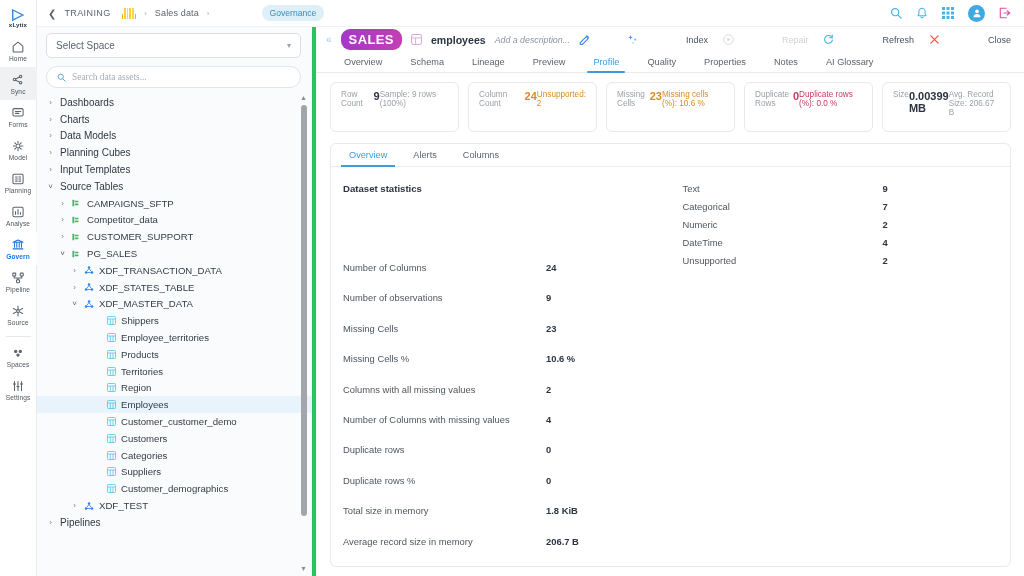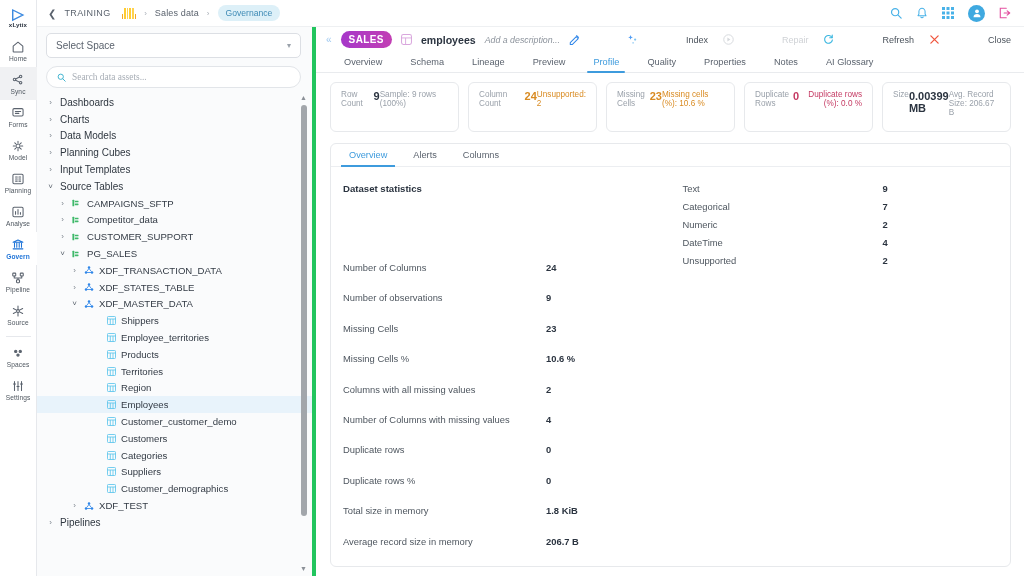--- a/index.html
+++ b/index.html
@@ -109,40 +109,40 @@
     position: absolute; left: 37px; right: 0; top: 0; width: 987px;
     z-index: 5;
   }
   .crumbs { display: flex; align-items: center; gap: 8px; padding-left: 11px; }
   .crumb-back { color: #5b636e; font-size: 10px; cursor: pointer; }
   .crumb { font-size: 9px; color: #5b636e; letter-spacing: .15px; cursor: pointer; }
   .crumb.training { letter-spacing: .4px; }
   .crumb-sep { font-size: 8px; color: #a8aeb6; }
   .crumb-pill {
     background: #ddf0f8; color: #3e8ab5; font-size: 8.6px;
-    border-radius: 9px; padding: 3px 8px; cursor: pointer;
+    border-radius: 9px; padding: 3px 8px; cursor: pointer; margin-left: 44px;
   }
   .barcode { display: inline-flex; align-items: flex-end; gap: 1px; height: 11px; margin-left:3px; vertical-align: middle;}
   .barcode i { display:block; width: 1.6px; background: #ffcc33; }
   .topicons { display: flex; align-items: center; gap: 14px; }
   .topicons .ti { cursor: pointer; color: #49b2e8; display:flex; align-items:center;}
   .avatar {
     width: 17px; height: 17px; border-radius: 50%; background: #3fa9e0;
     display: flex; align-items: center; justify-content: center;
   }
 
   .content { margin-top: 27px; flex: 1; display: flex; flex-direction: column; padding: 0; }
 
   .doc-head {
     height: 25px; display: flex; align-items: center; padding: 0 13px 0 10px; gap: 9px;
   }
   .collapse-ic { color: #9fc9f0; font-size: 10px; cursor: pointer; }
   .sales-badge {
     background: linear-gradient(90deg,#a637c9,#c23fb4); color: #fff;
-    font-size: 10px; font-weight: 700; border-radius: 9px; padding: 3px 8px;
+    font-size: 13px; font-weight: 700; border-radius: 9px; padding: 3px 8px;
     letter-spacing: .4px;
   }
   .ds-name { font-size: 10.6px; font-weight: 700; color: #2b3440; }
   .ds-desc { font-size: 8.8px; color: #8b929b; font-style: italic; }
   .pencil { color: #2f86e8; cursor: pointer; display:flex; align-items:center;}
   .doc-actions { margin-left: auto; display: flex; align-items: center; gap: 15px; }
   .act { display: flex; align-items: center; gap: 4px; font-size: 9px; cursor: pointer; }
   .act .al { color: #4b535c; padding-left: 44px; }
   .act.index .ai { color: #4f9cf5; }
   .act.repair { opacity: .42; cursor: default; }
@@ -168,21 +168,21 @@
   .card {
     flex: 1; height: 50px; border: 1px solid #e7e9ec; border-radius: 6px;
     background: #fff; padding: 7px 10px; display: flex; justify-content: space-between;
   }
   .card .ct { font-size: 8.2px; color: #9aa1aa; }
   .card .cv { font-size: 11px; font-weight: 700; color: #2b3440; }
   .card .cs { font-size: 8.2px; color: #9aa1aa; }
   .card .cv.warn { color: #d98b22; }
   .card .cs.warn { color: #d98b22; }
   .card .cv.pink { color: #c53a63; }
-  .card .cs.pink { color: #c53a63; text-align: right; }
+  .card .cs.pink { color: #c53a63; }
 
   .big-card {
     margin: 11px 13px 9px 14px; flex: 1;
     border: 1px solid #e7e9ec; border-radius: 6px; background: #fff;
     display: flex; flex-direction: column; overflow: hidden;
   }
   .subtabs {
     height: 23px; display: flex; align-items: stretch;
     border-bottom: 1px solid #eceef1; padding-left: 5px;
   }

